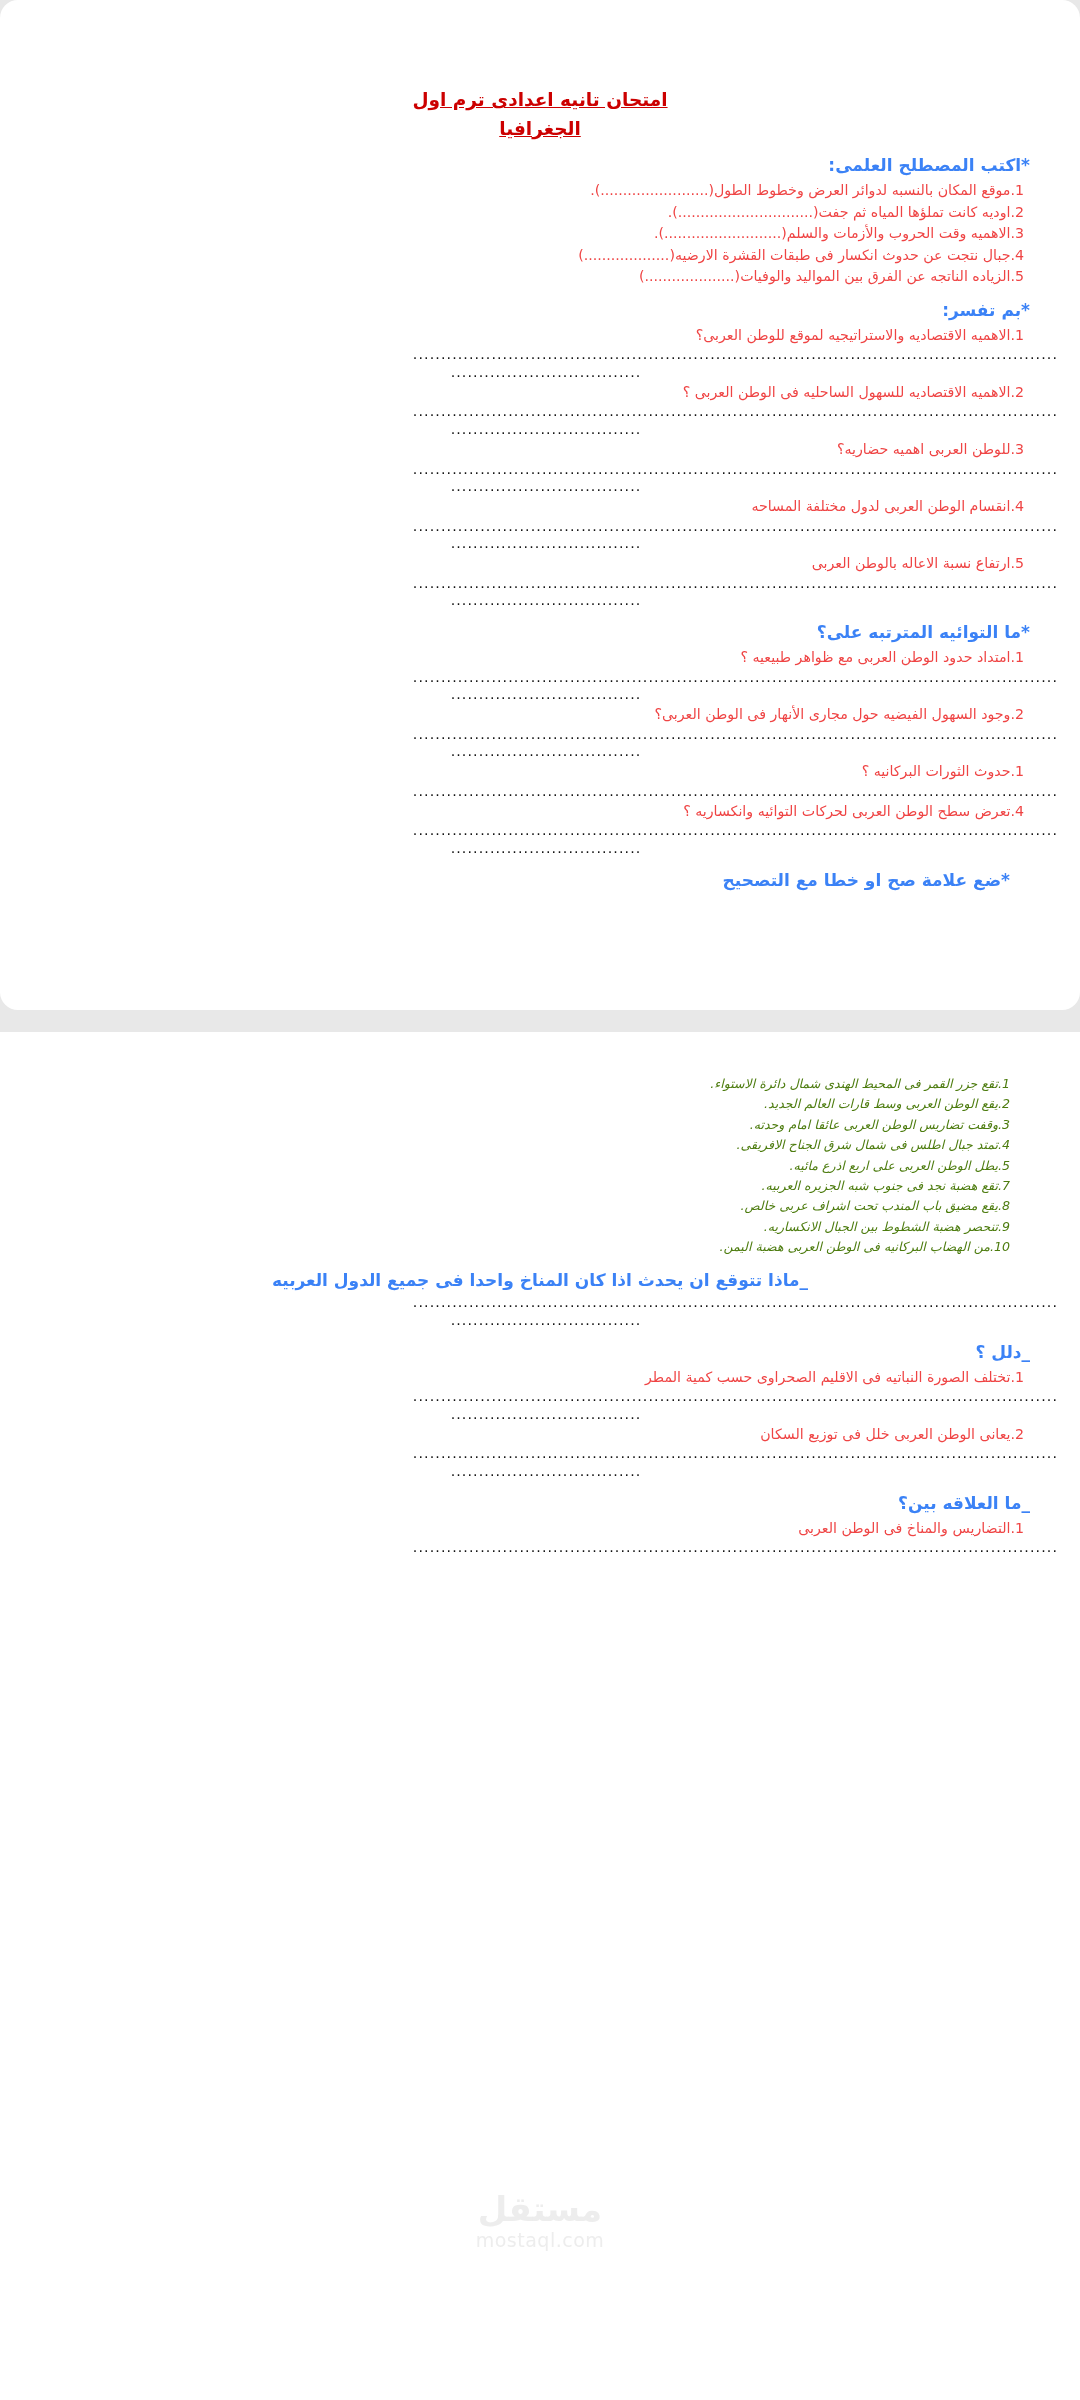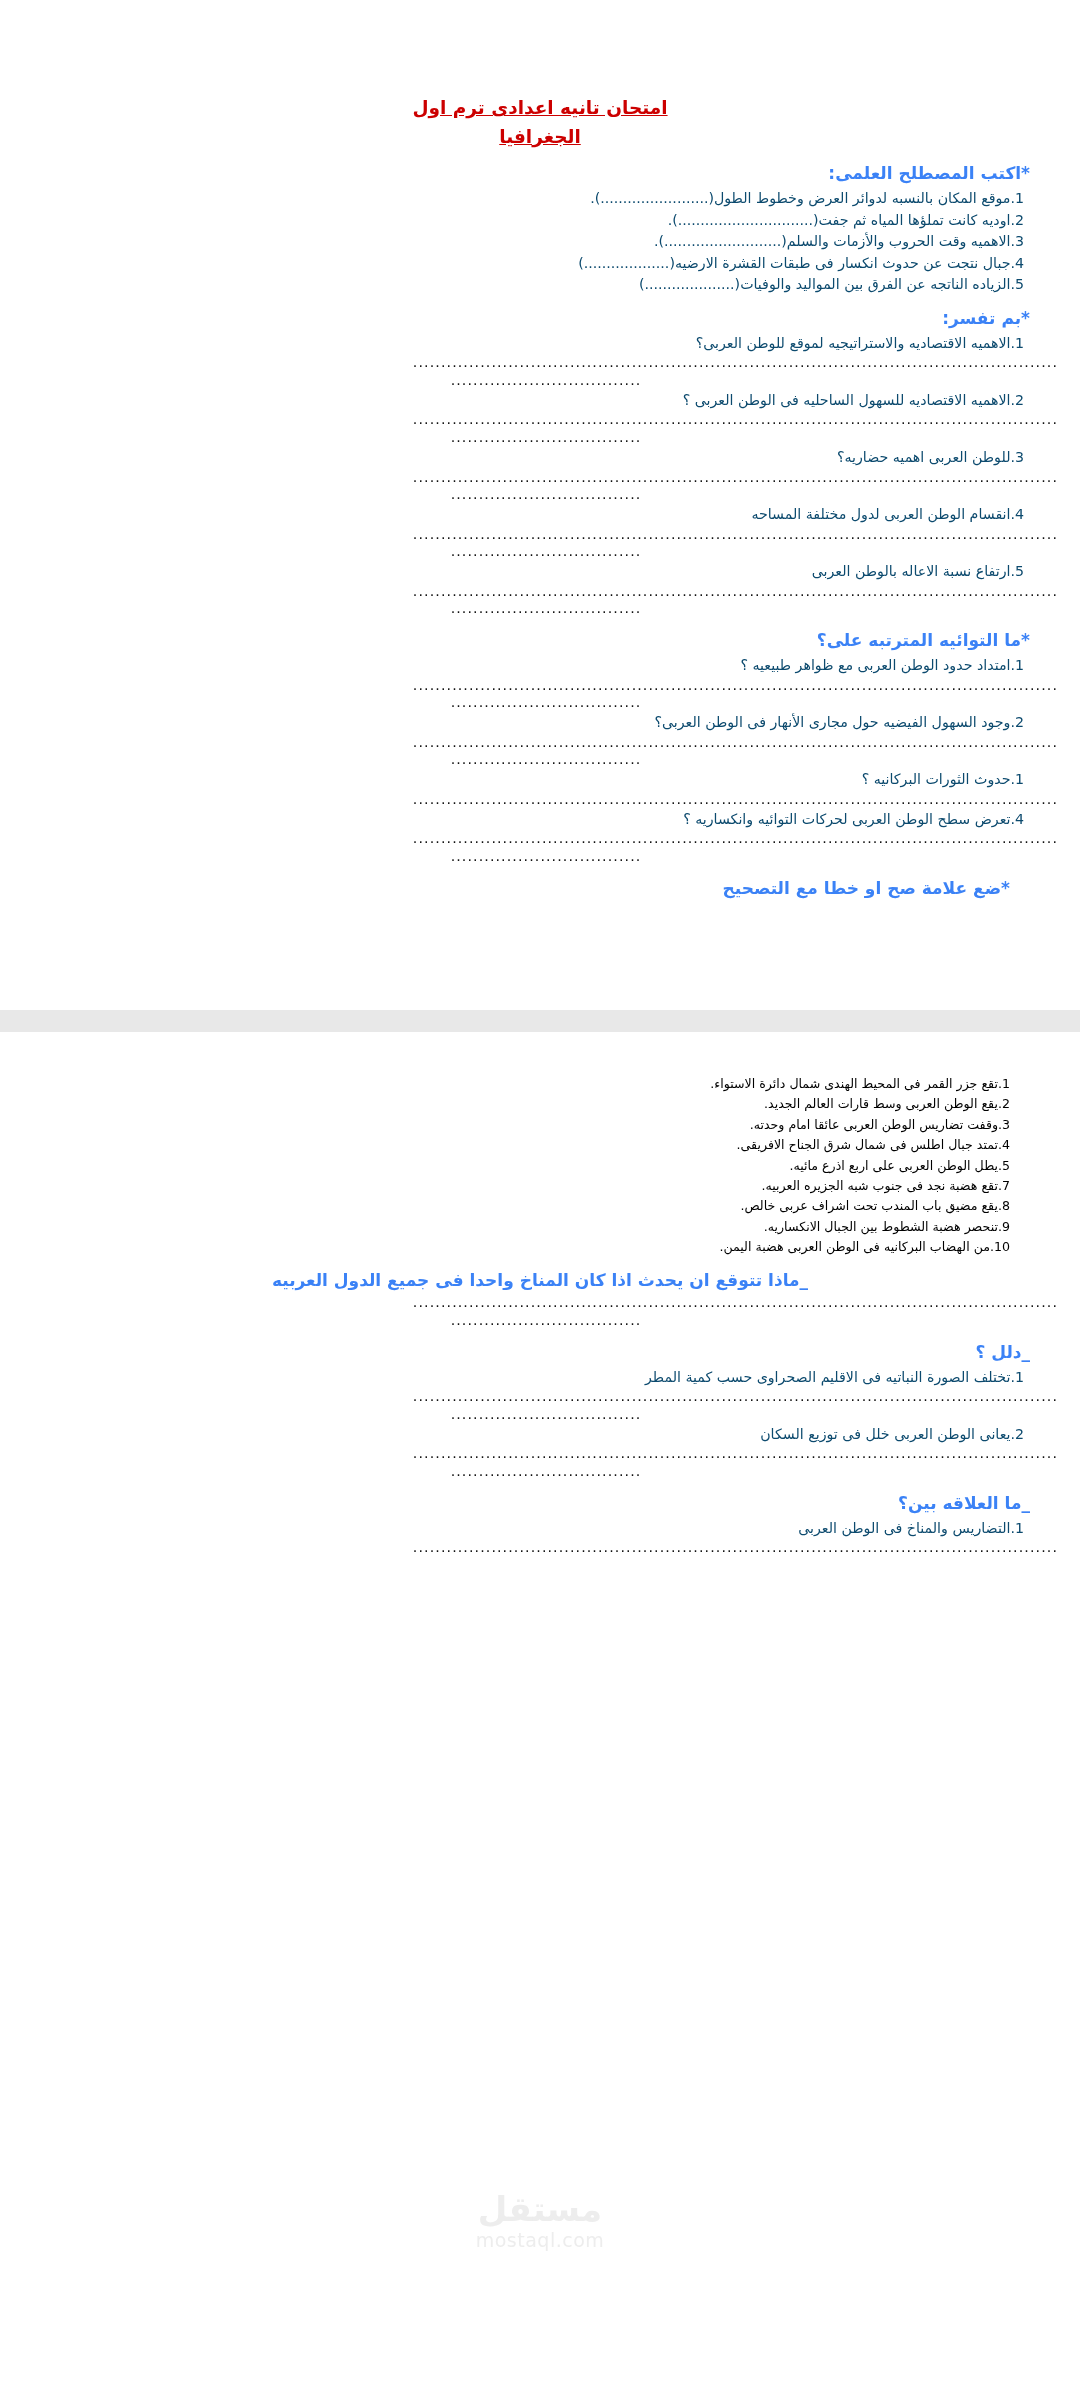--- a/index.html
+++ b/index.html
@@ -12,21 +12,21 @@
     font-family: "DejaVu Sans", "Liberation Sans", sans-serif;
     -webkit-font-smoothing: antialiased;
   }
   .page {
     background: #ffffff;
     width: 1080px;
     box-sizing: border-box;
     position: relative;
     overflow: hidden;
   }
-  .page-1 { height: 1010px; padding: 12px 10px; }
+  .page-1 { height: 1010px; padding: 4px 10px; border-radius: 18px; }
   .page-gap { height: 22px; background: #e8e8e8; }
   .page-2 { height: 1368px; padding: 0 10px; }
 
   .doc-title {
     color: #cc0000;
     font-weight: bold;
     font-size: 18.5px;
     text-align: center;
     text-decoration: underline;
     line-height: 1.55;
@@ -51,21 +51,21 @@
     padding-right: 0;
     font-size: 17px;
   }
   .section-head.center-right {
     text-align: right;
     padding-right: 60px;
   }
 
   .q-line {
     font-size: 14.2px;
-    color: #0c4a6e;
+    color: #ef4444;
     text-align: right;
     direction: rtl;
     line-height: 1.52;
     margin: 0;
     padding: 0 46px 0 0;
     white-space: nowrap;
   }
   .q-line.term { padding-right: 46px; }
 
   .dots-row {
@@ -78,27 +78,28 @@
     padding: 0 12px 0 12px;
     letter-spacing: 1.1px;
     overflow: hidden;
     white-space: nowrap;
   }
   .dots-row.full { }
   .dots-row.short { text-align: center; padding-right: 0; }
 
   .tf-line {
     font-size: 12.6px;
-    color: #000000;
+    color: #4d7c0f;
     text-align: right;
     direction: rtl;
     line-height: 1.62;
     margin: 0;
     padding: 0 60px 0 0;
     white-space: nowrap;
+    font-style: italic;
   }
   .spacer-lg { height: 42px; }
 
   .watermark {
     position: absolute;
     left: 50%;
     transform: translateX(-50%);
     top: 1160px;
     width: 200px;
     text-align: center;

